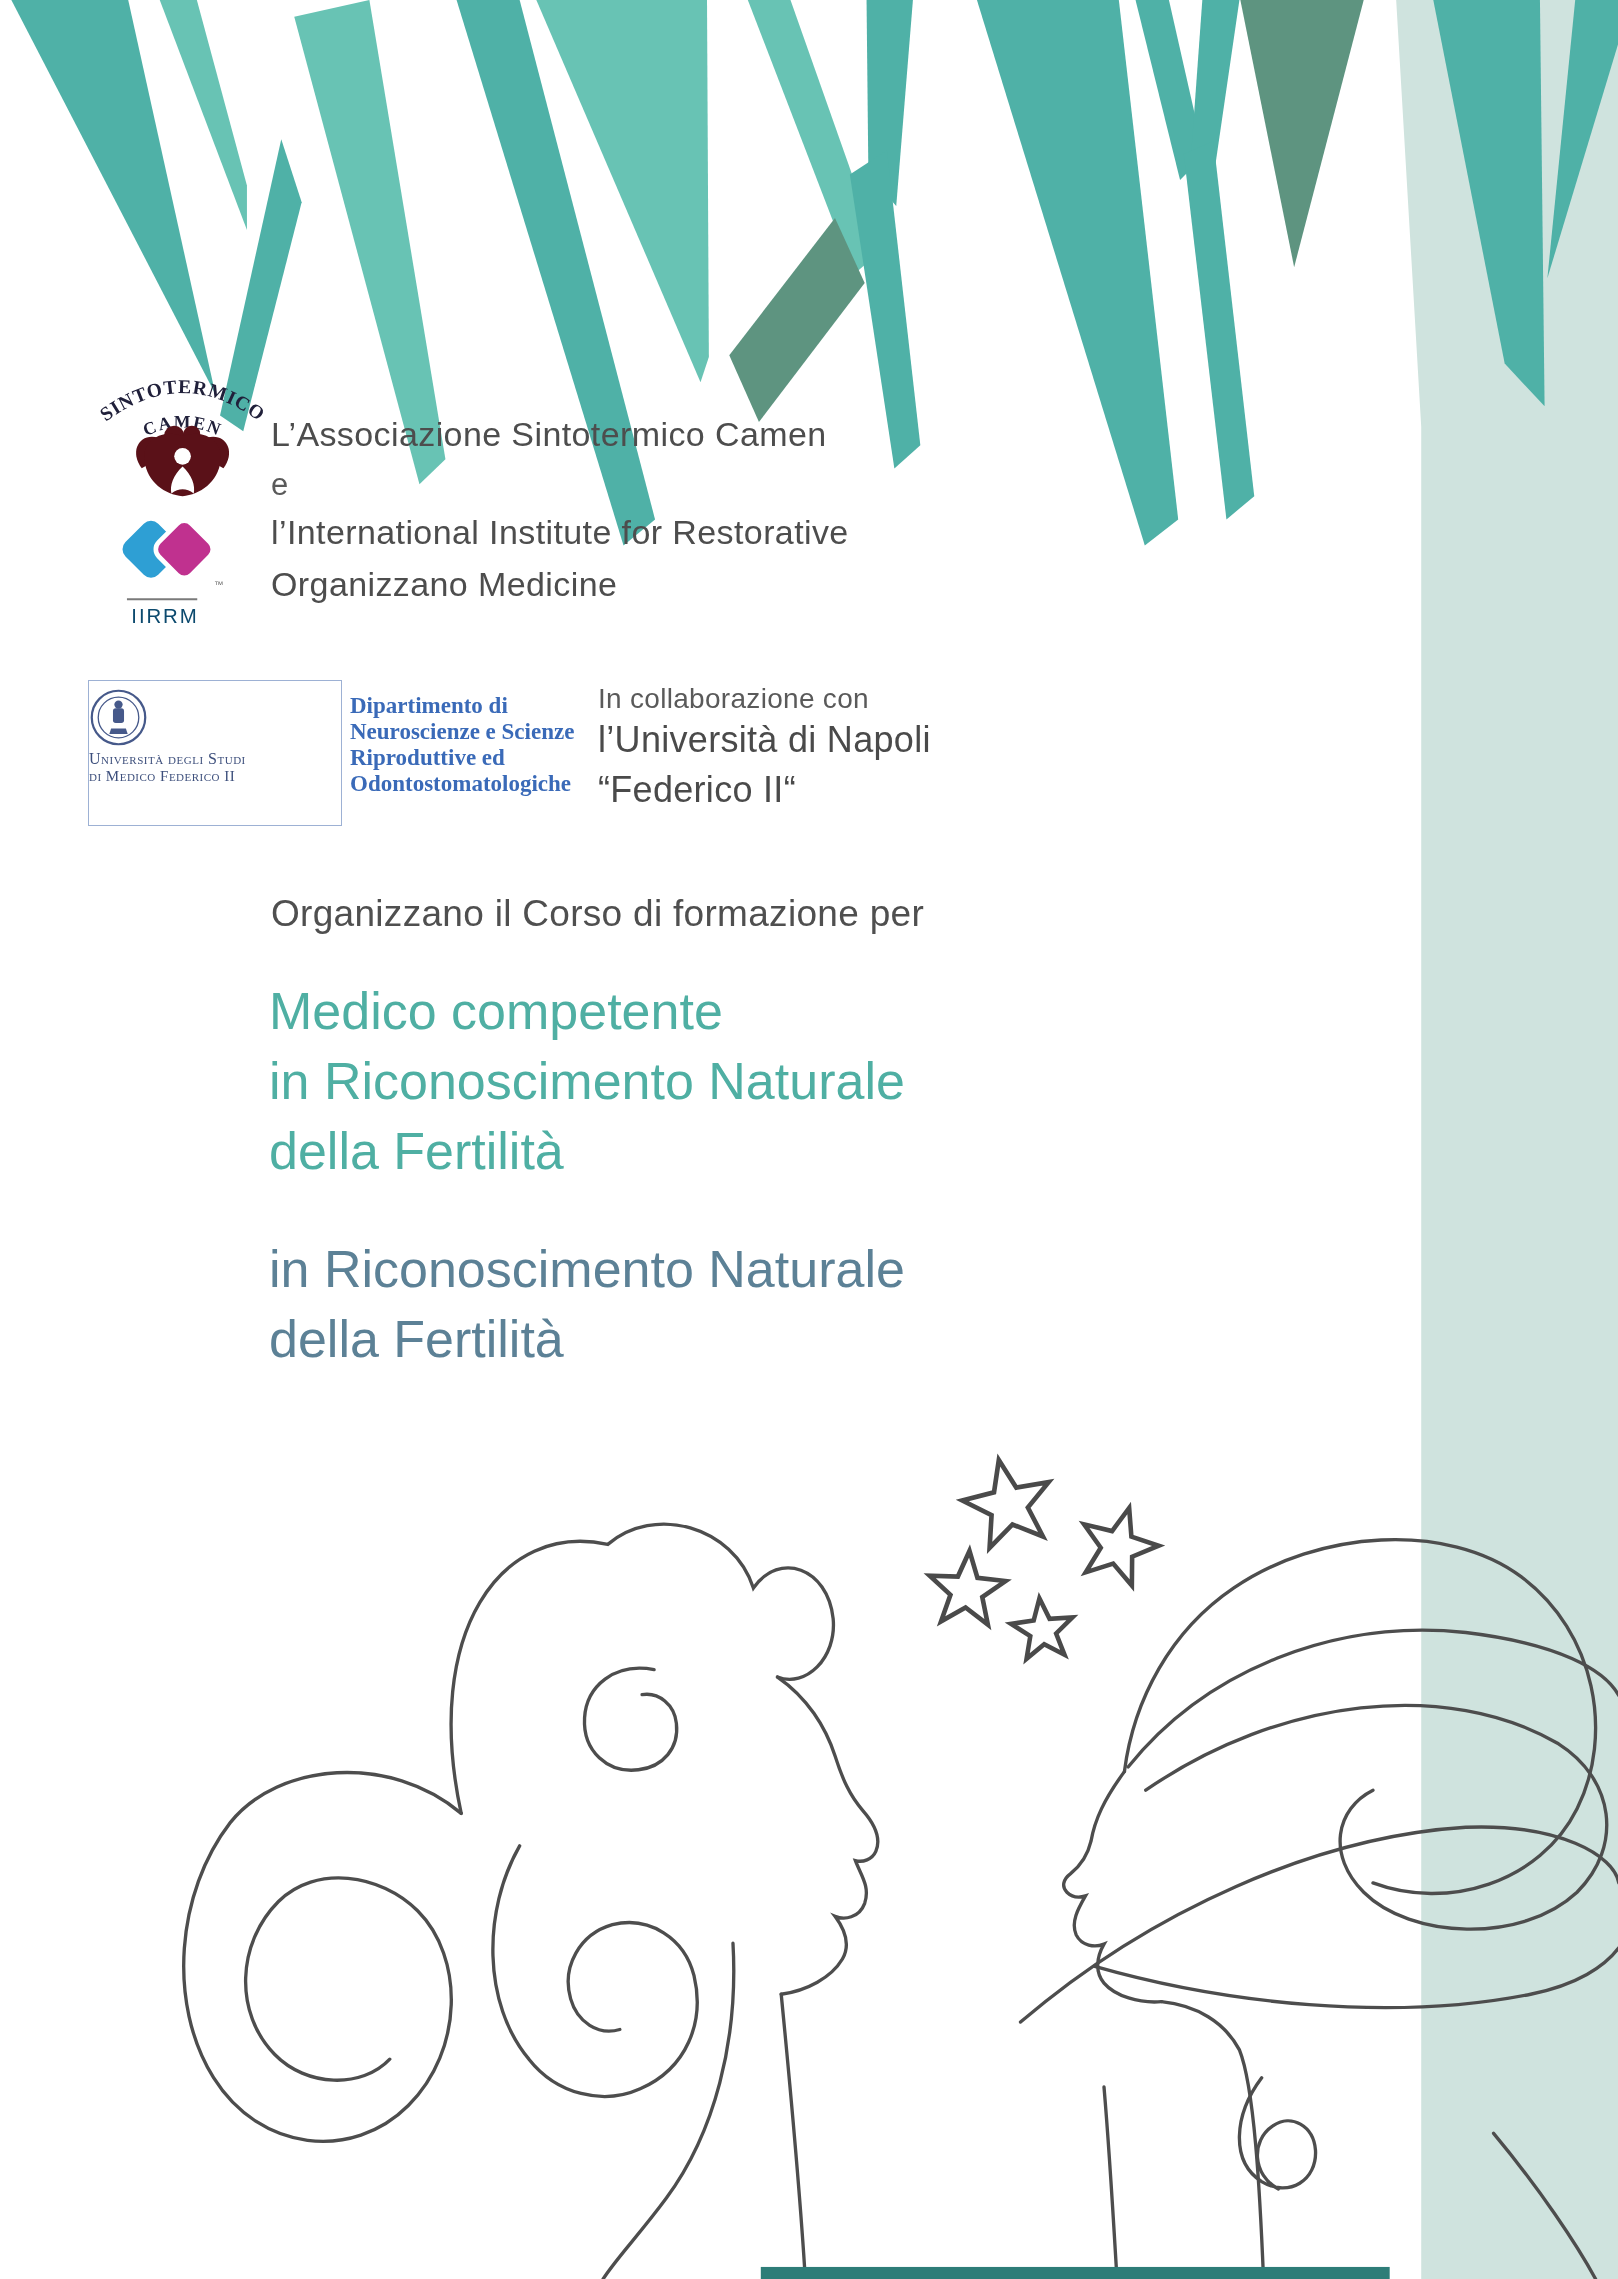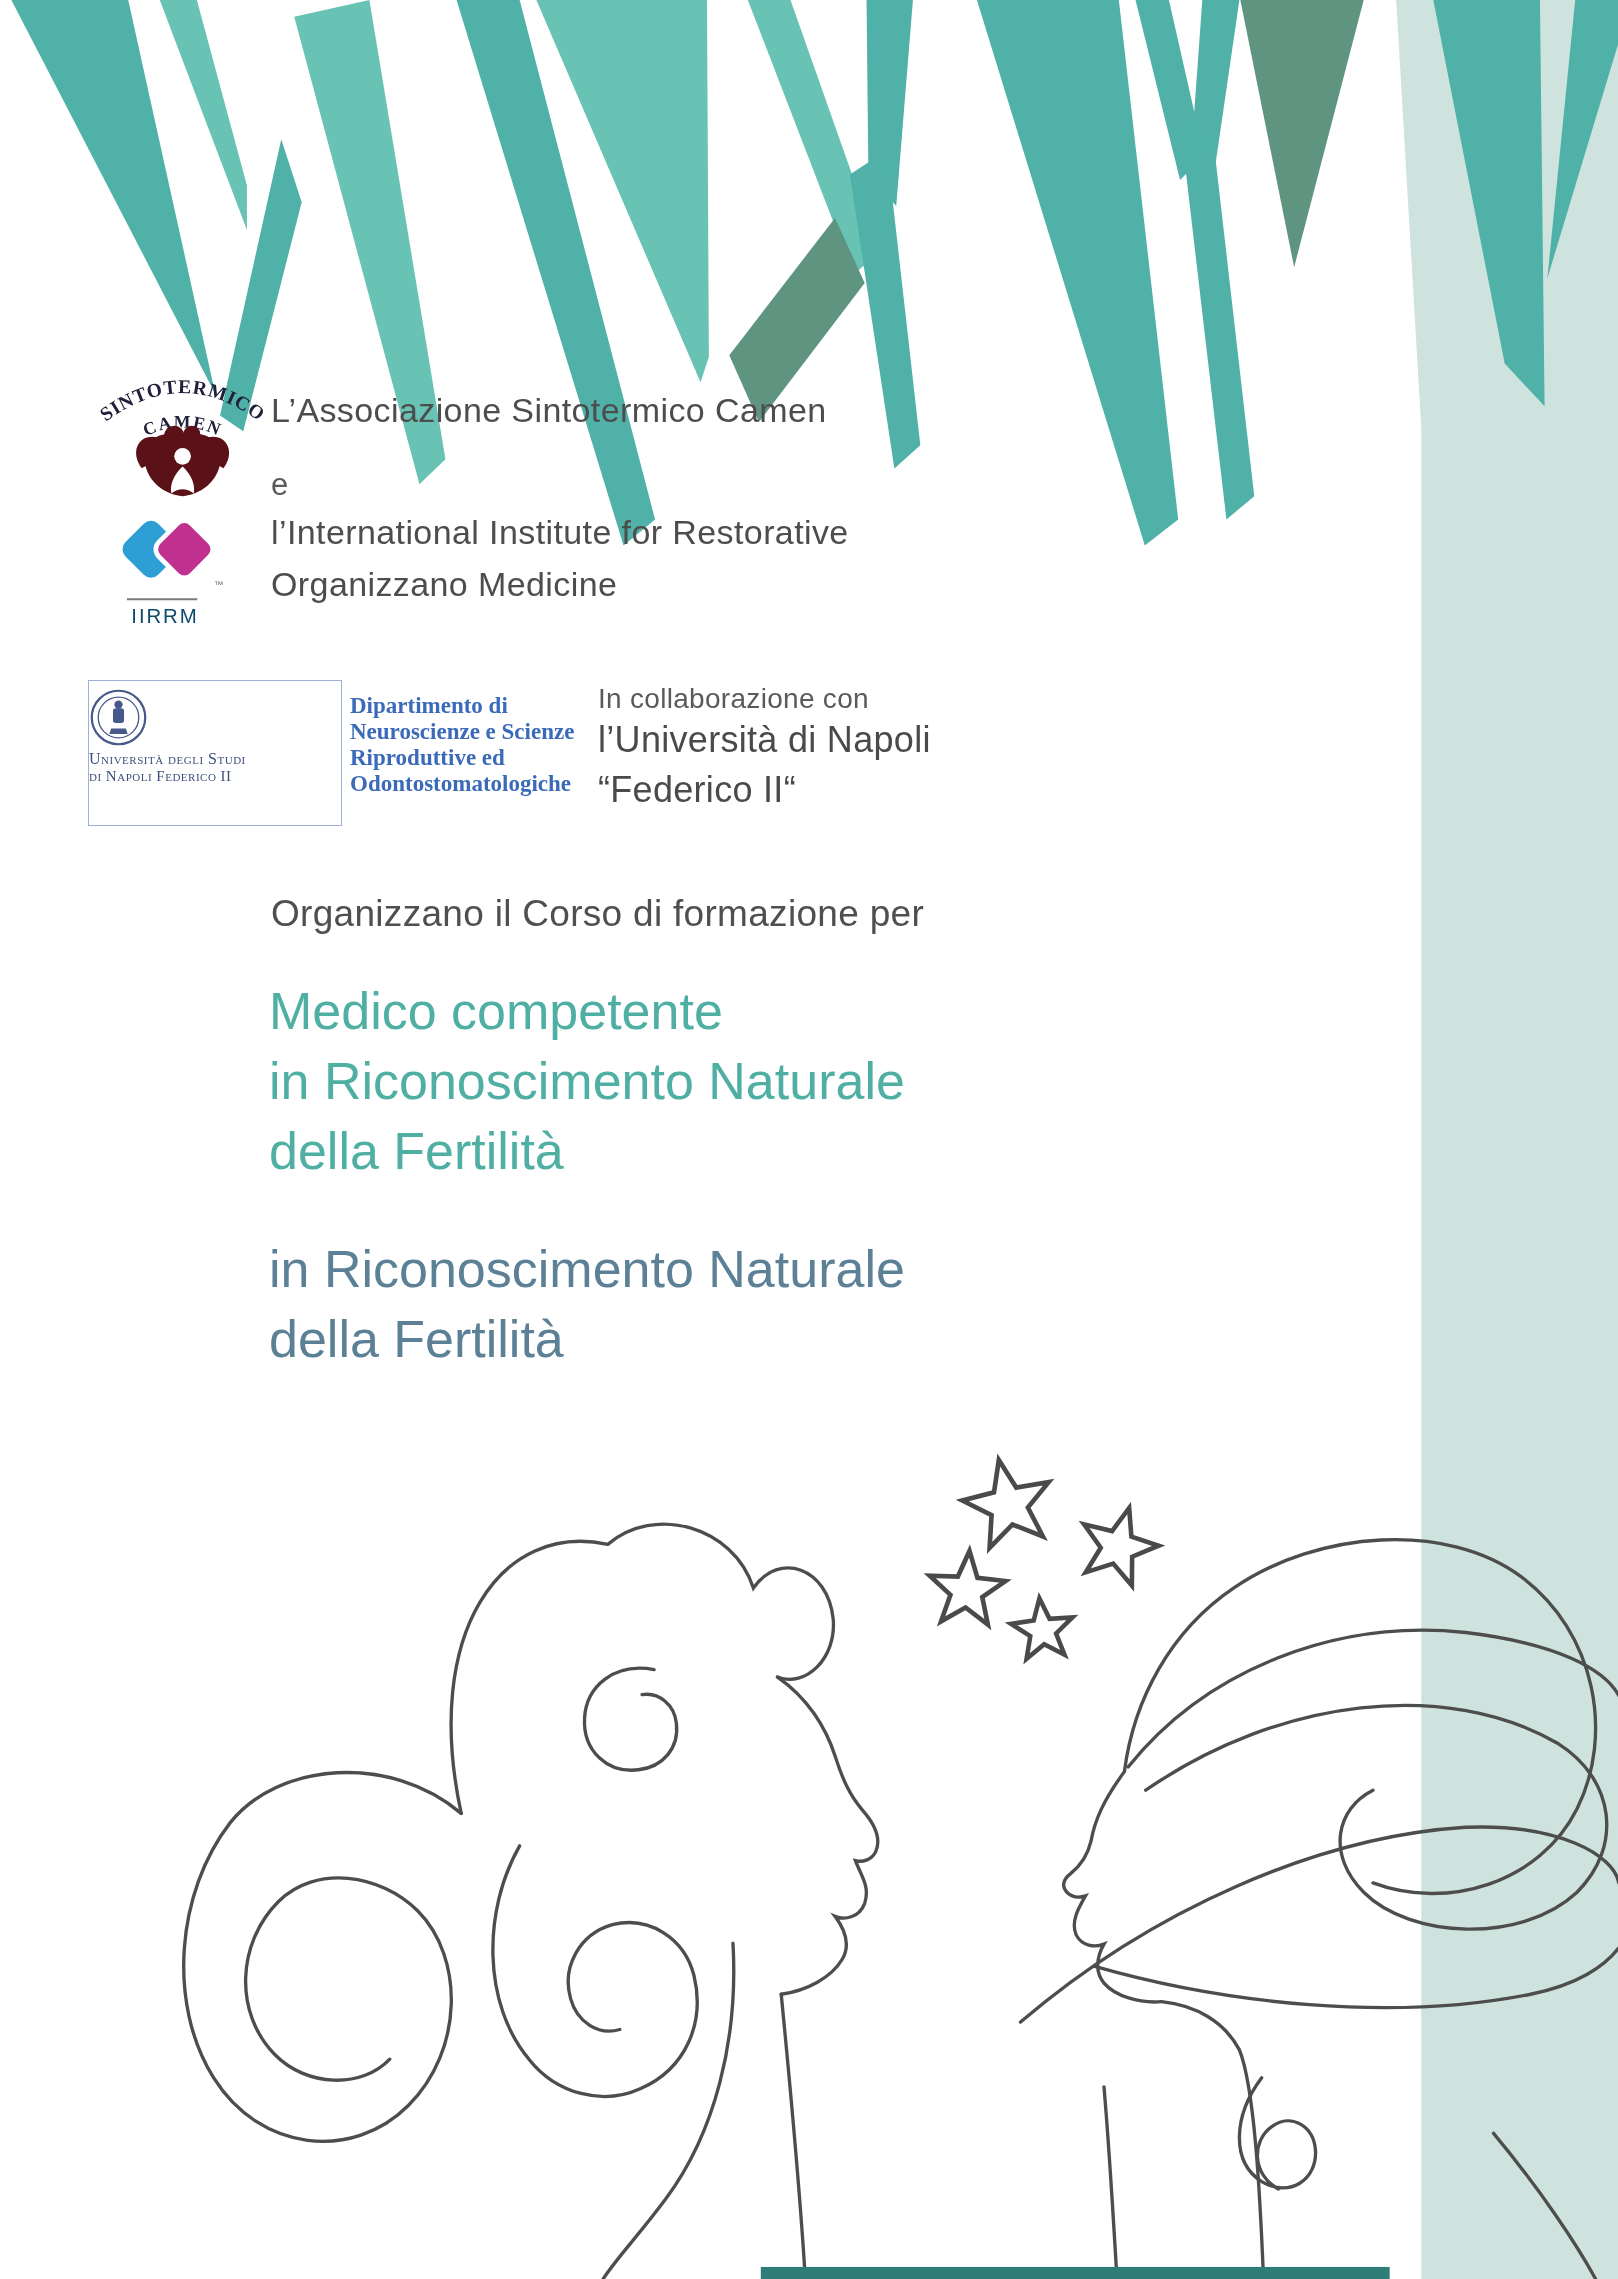--- a/index.html
+++ b/index.html
@@ -120,35 +120,35 @@
 <svg class="logo-iirrm" width="111" height="104" viewBox="0 0 120 112">
   <g>
     <rect x="15" y="27" width="50" height="50" rx="11" fill="#2E9FD4" transform="rotate(45 40 52)"></rect>
     <rect x="51" y="27" width="50" height="50" rx="11" fill="#C0318F" stroke="#ffffff" stroke-width="5" transform="rotate(45 76 52)"></rect>
   </g>
   <text x="108" y="94" font-size="10" fill="#6b6b6b">™</text>
   <line x1="14" y1="106" x2="90" y2="106" stroke="#7a7a7a" stroke-width="2"></line>
 </svg>
 <div class="iirrm-label">IIRRM</div>
 
-<div class="txt assoc" style="top:391px">L’Associazione Sintotermico Camen</div>
+<div class="txt assoc" style="top:415px">L’Associazione Sintotermico Camen</div>
 <div class="txt assoc-e" style="top:467px">e</div>
 <div class="txt assoc" style="top:513px">l’International Institute for Restorative</div>
 <div class="txt assoc" style="top:565px">Organizzano Medicine</div>
 
 <div class="unibox">
   <svg class="seal" width="59" height="59" viewBox="0 0 64 64">
     <circle cx="32" cy="32" r="29" fill="none" stroke="#46598a" stroke-width="2.4"></circle>
     <circle cx="32" cy="32" r="22" fill="none" stroke="#46598a" stroke-width="1.4"></circle>
     <rect x="26" y="22" width="12" height="16" rx="3" fill="#46598a"></rect>
     <circle cx="32" cy="18" r="4.5" fill="#46598a"></circle>
     <path d="M24,44 H40 L42,50 H22 Z" fill="#46598a"></path>
   </svg>
   <div class="uniline1">Università degli Studi</div>
-  <div class="uniline2">di Napoli Federico II</div>
+  <div class="uniline2">di Medico Federico II</div>
 </div>
 
 <div class="txt dept">
   <div>Dipartimento di</div>
   <div>Neuroscienze e Scienze</div>
   <div>Riproduttive ed</div>
   <div>Odontostomatologiche</div>
 </div>
 
 <div class="txt collab-intro">In collaborazione con</div>

